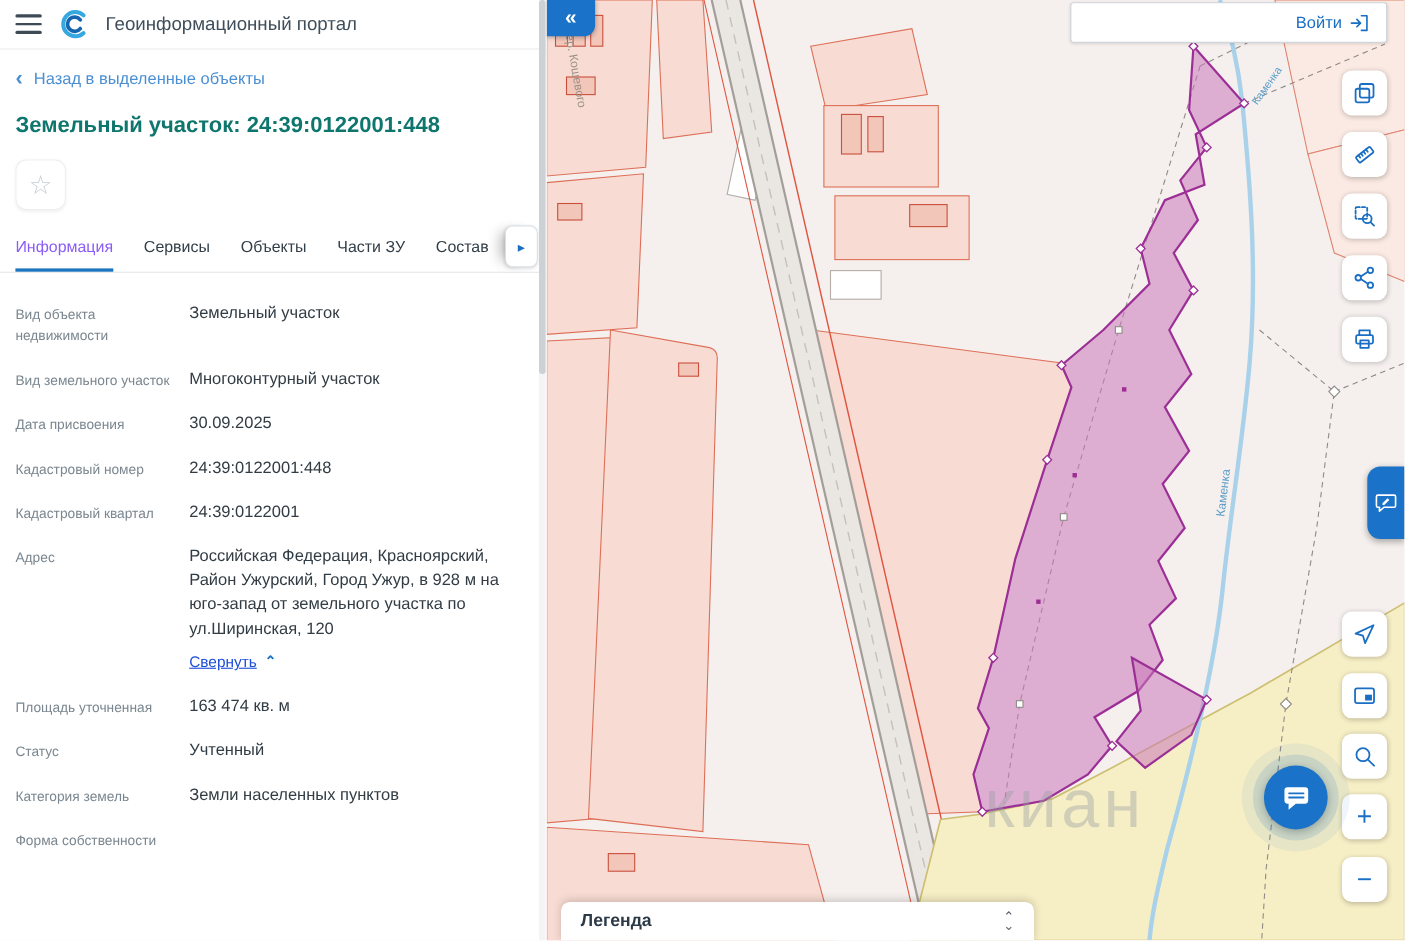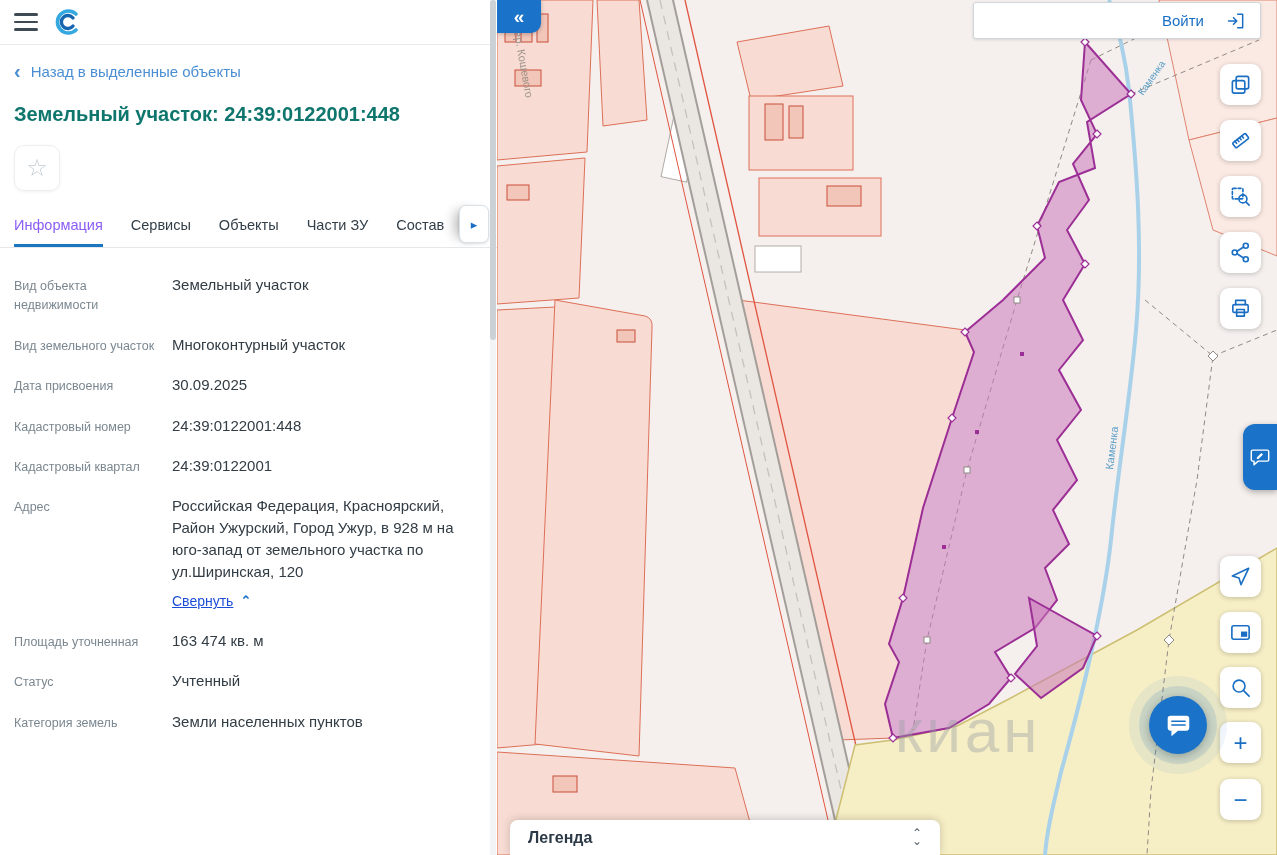--- a/index.html
+++ b/index.html
@@ -34,21 +34,21 @@
   .panel-scroll{position:absolute;right:1px;top:0;width:6px;height:855px;background:#f3f4f6;}
   .panel-scroll .thumb{width:6px;height:340px;background:#ccd1d6;border-radius:3px;}
   
   .map{position:absolute;left:497px;top:0;width:780px;height:855px;overflow:hidden;background:#f5f0ed;}
   .map svg.basemap{position:absolute;left:0;top:0;}
   .sidebar-collapse{position:absolute;left:0;top:0;width:44px;height:33px;background:#1a73c8;color:#fff;
         border-radius:0 0 10px 0;display:flex;align-items:center;justify-content:center;
         font-size:19px;font-weight:bold;cursor:pointer;box-shadow:0 1px 4px rgba(0,0,0,.25);}
   .login-bar{position:absolute;right:16px;top:2px;width:288px;height:37px;background:#fff;
         border:1px solid #cfd6dd;border-radius:3px;box-shadow:0 1px 3px rgba(0,0,0,.12);
-        display:flex;align-items:center;justify-content:flex-end;gap:22px;padding-right:14px;box-sizing:border-box;cursor:pointer;}
+        display:flex;align-items:center;justify-content:flex-end;gap:6px;padding-right:14px;box-sizing:border-box;cursor:pointer;}
   .login-bar .txt{color:#1a6fc4;font-size:15px;}
   .tool-btn{position:absolute;right:16px;width:41px;height:41px;background:#fff;border-radius:9px;
         box-shadow:0 1px 5px rgba(0,0,0,.22);display:flex;align-items:center;justify-content:center;cursor:pointer;}
   .tool-btn svg{stroke:#1a6fc4;fill:none;stroke-width:1.7;stroke-linecap:round;stroke-linejoin:round;}
   .zoom-btn{font-size:24px;color:#1a6fc4;font-weight:500;line-height:1;}
   .chat-tab{position:absolute;right:0;top:424px;width:34px;height:66px;background:#1a73c8;
         border-radius:12px 0 0 12px;display:flex;align-items:center;justify-content:center;
         box-shadow:0 2px 6px rgba(0,0,0,.3);cursor:pointer;}
   .chat-fab{position:absolute;left:652px;top:696px;width:58px;height:58px;border-radius:50%;
         background:#1a73c8;display:flex;align-items:center;justify-content:center;cursor:pointer;
@@ -69,20 +69,21 @@
     <div class="panel-header">
       <div class="burger">
           <span></span>
           <span></span>
           <span></span>
         </div>
       <svg width="30" height="30" viewBox="0 0 30 30">
         <path d="M24 7 A11 11 0 1 0 24 23" fill="none" stroke="#35a8e0" stroke-width="3.6" stroke-linecap="round"></path>
         <path d="M21 11 A6.5 6.5 0 1 0 21 19" fill="none" stroke="#1565b0" stroke-width="3.4" stroke-linecap="round"></path>
       </svg>
+      <div class="app-title">Геоинформационный портал</div>
     </div>
 
     <div class="back-row">
       <span class="back-chev">‹</span>
       <span>Назад в выделенные объекты</span>
     </div>
 
     <div class="page-title">Земельный участок: 24:39:0122001:448</div>
 
     <div class="fav-box">
@@ -136,20 +137,24 @@
         <div class="lbl">Площадь уточненная</div>
         <div class="val">163 474 кв. м</div>
       </div>
       <div class="row">
         <div class="lbl">Статус</div>
         <div class="val">Учтенный</div>
       </div>
       <div class="row">
         <div class="lbl">Категория земель</div>
         <div class="val">Земли населенных пунктов</div>
+      </div>
+      <div class="row">
+        <div class="lbl">Форма собственности</div>
+        <div class="val"></div>
       </div>
     </div>
 
     <div class="panel-scroll">
         <div class="thumb"></div>
       </div>
   </div>
 
   <div class="map">
     <svg class="basemap" width="780" height="855" viewBox="0 0 780 855">

